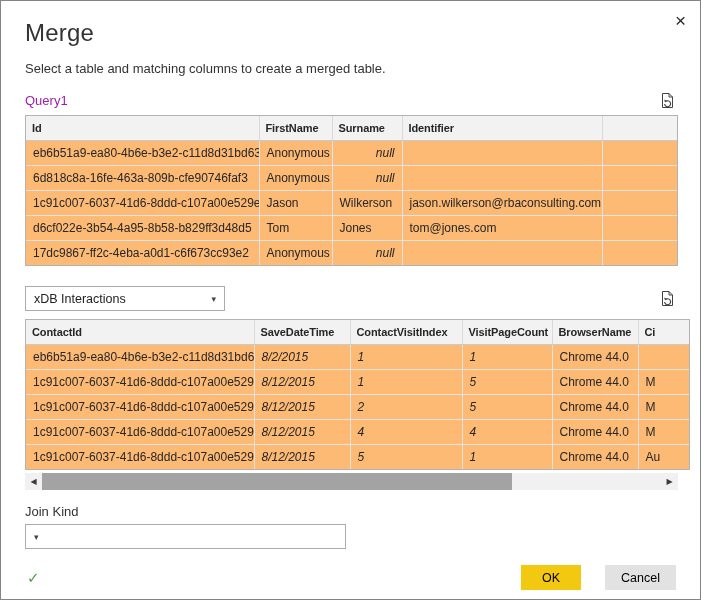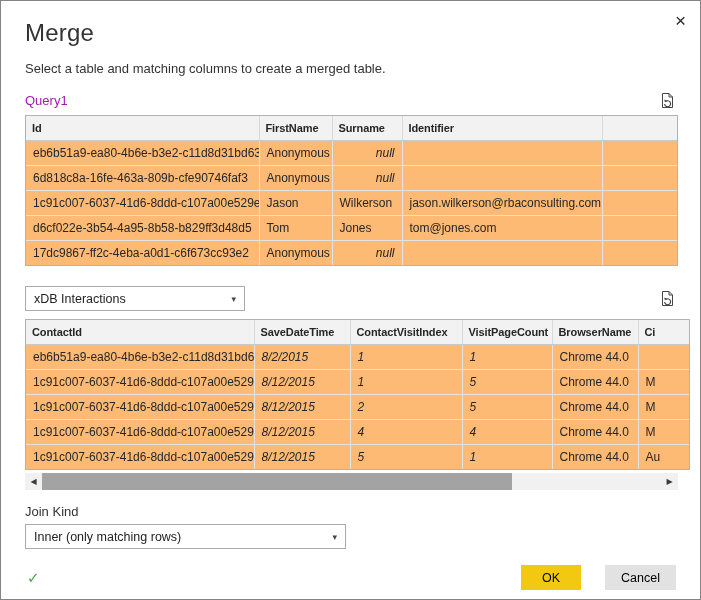--- a/index.html
+++ b/index.html
@@ -45,21 +45,21 @@
   .sb-btn { width:17px; display:flex; align-items:center; justify-content:center;
             font-size:8px; color:#3b3b3b; cursor:pointer; user-select:none; }
   .sb-track { flex:1; position:relative; background:#f1f1f1; }
   .sb-thumb { position:absolute; left:0; top:0; height:100%; width:76%; background:#a3a3a3; cursor:pointer; }
 
   .join-label { margin-top:14px; font-size:13px; color:#333; }
 
   .dropdown { display:flex; align-items:center; justify-content:space-between; height:25px;
               border:1px solid #ababab; background:#fff; padding:0 8px; font-size:12.5px;
               color:#222; cursor:pointer; }
-  .dd-table { width:220px; }
+  .dd-table { width:200px; }
   .dd-join  { width:321px; margin-top:5px; }
   .dd-arrow { font-size:9px; color:#444; }
 
   .footer { margin-top:16px; display:flex; align-items:center; justify-content:space-between; }
   .status { display:flex; align-items:center; gap:9px; font-size:12.5px; color:#333; padding-left:2px; }
   .check  { color:#4f9e4f; font-size:15px; font-weight:bold; }
   .btns { display:flex; gap:24px; }
   .btn { height:25px; min-width:60px; padding:0 16px; border:none; cursor:pointer;
          font-size:12.5px; font-family:inherit; color:#000; }
   .btn-ok { background:#f2c811; }
@@ -228,21 +228,20 @@
   <div class="hscroll">
     <span class="sb-btn">◀</span>
     <div class="sb-track">
       <div class="sb-thumb"></div>
     </div>
     <span class="sb-btn">▶</span>
   </div>
 
   <div class="join-label">Join Kind</div>
   <div class="dropdown dd-join">
-    <span>Inner (only matching rows)</span>
     <span class="dd-arrow">▾</span>
   </div>
 
   <div class="footer">
     <div class="status">
       <span class="check">✓</span>
     </div>
     <div class="btns">
       <button class="btn btn-ok">OK</button>
       <button class="btn btn-cancel">Cancel</button>

